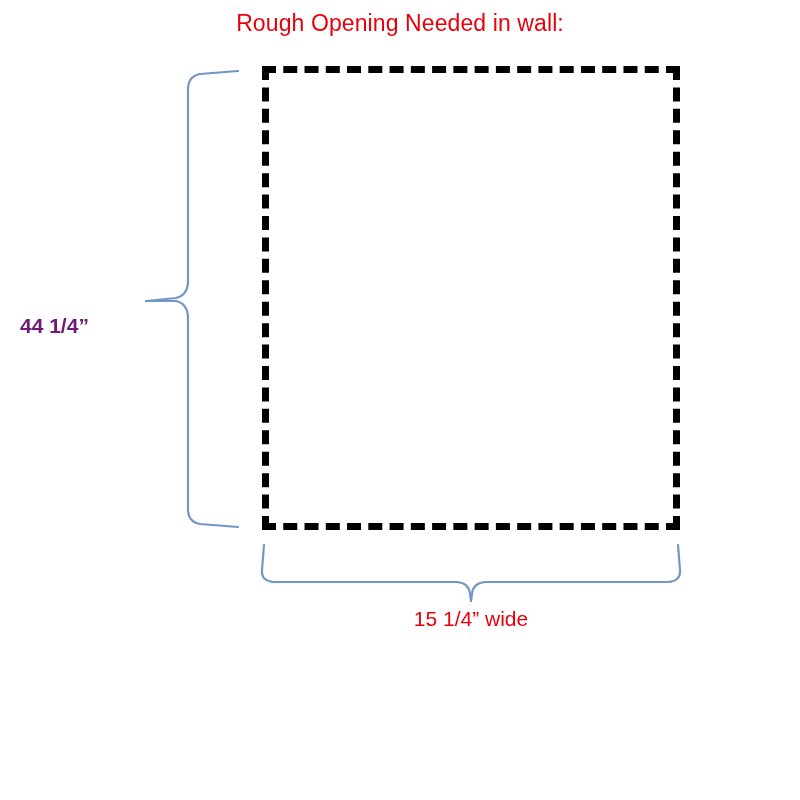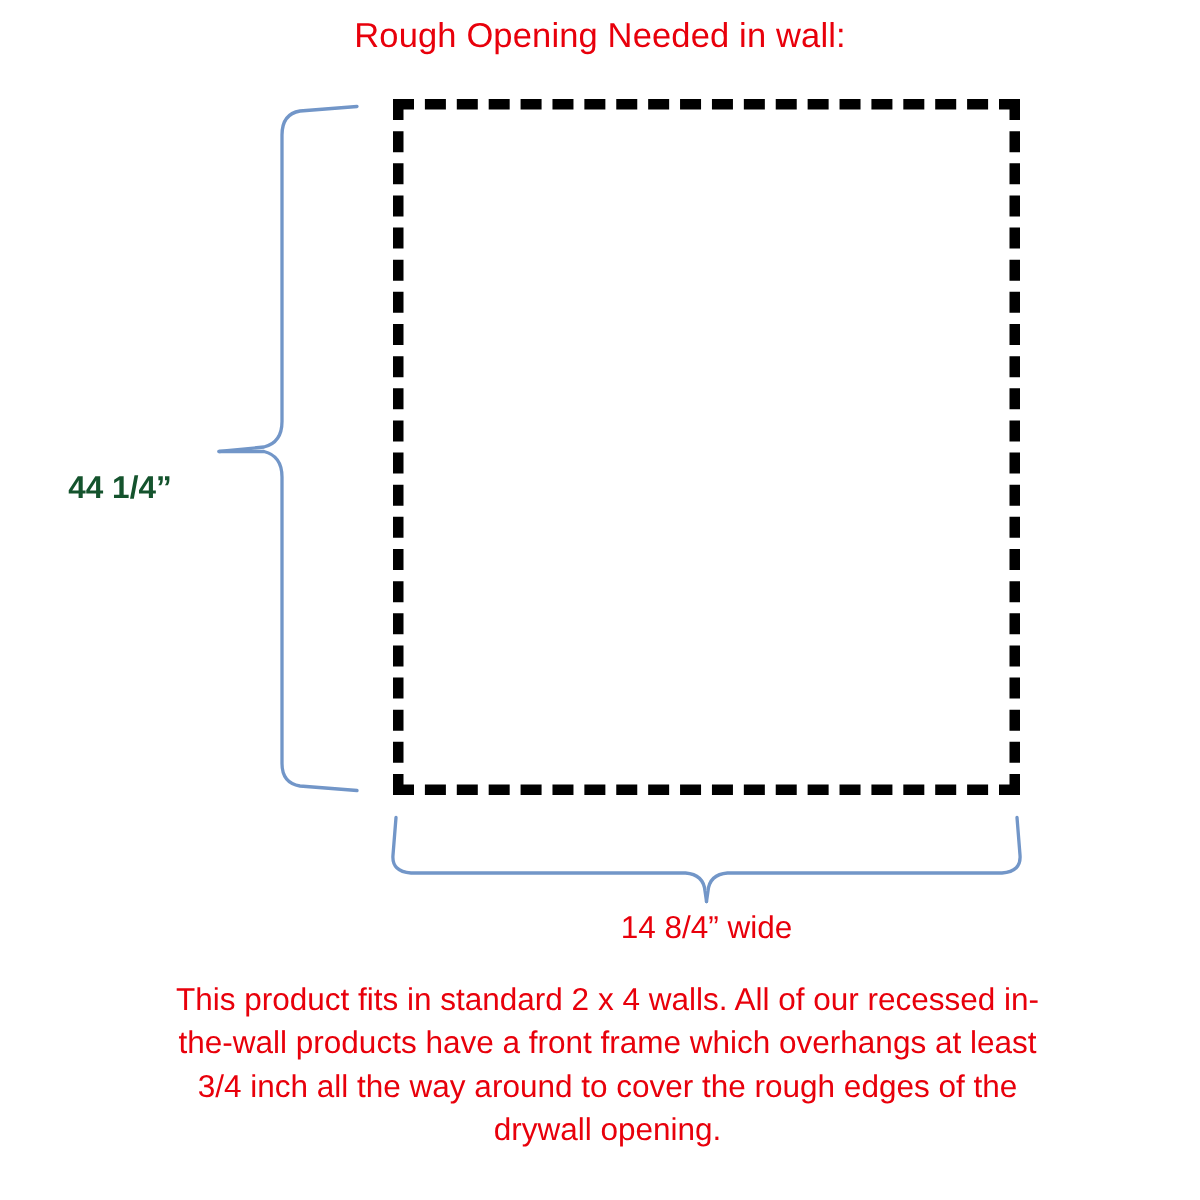--- a/index.html
+++ b/index.html
@@ -49,22 +49,22 @@
     width: 800px;
     height: 800px;
     pointer-events: none;
   }
 
   .height-label {
     position: absolute;
     left: 20px;
     top: 312px;
     width: 120px;
-    text-align: center;
-    color: #14532d;
+    text-align: left;
+    color: #701a75;
     font-size: 21px;
     line-height: 28px;
     font-weight: bold;
     font-family: "Liberation Sans", sans-serif;
   }
 
   .width-label {
     position: absolute;
     left: 262px;
     top: 607px;
@@ -106,17 +106,16 @@
     <g fill="none" stroke="#7296c8" stroke-width="2.2" stroke-linecap="round" stroke-linejoin="round">
       <path d="M 264 545 L 262 570 Q 261 581 274 582 L 457 582 Q 469 583 470 594 L 471 601"></path>
       <path d="M 678 545 L 680 570 Q 681 581 668 582 L 485 582 Q 473 583 472 594 L 471 601"></path>
     </g>
   </svg>
 
   <div class="height-label">
     <div>44 1/4”</div>
   </div>
 
-  <div class="width-label">14 8/4” wide</div>
+  <div class="width-label">15 1/4” wide</div>
 
-  <div class="note">This product fits in standard 2 x 4 walls.  All of our recessed in-the-wall products have a front frame which overhangs at least 3/4 inch all the way around to cover the rough edges of the drywall opening.</div>
 
 </div>
 
 </body></html>

